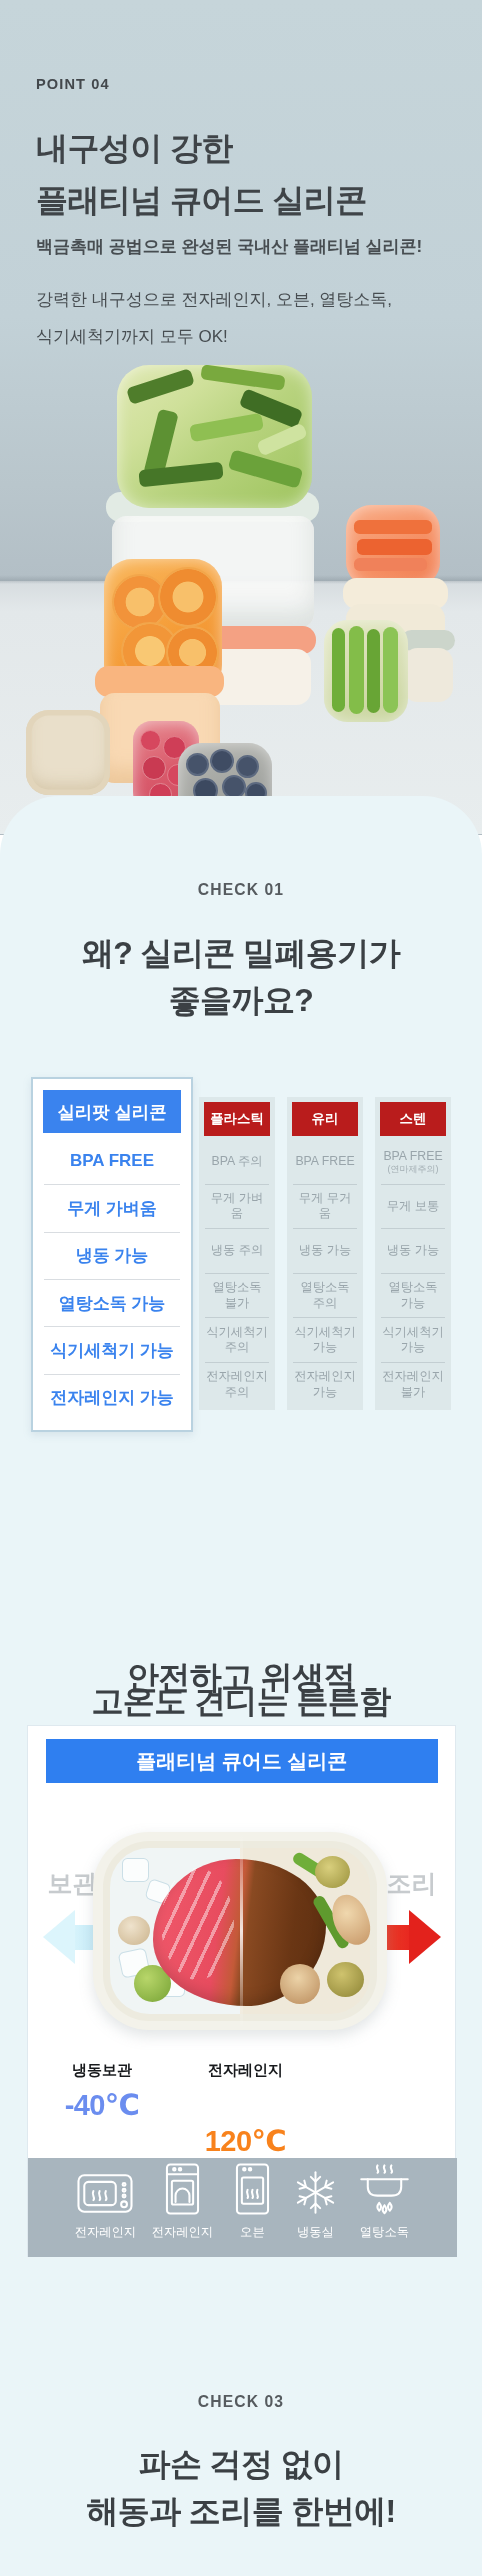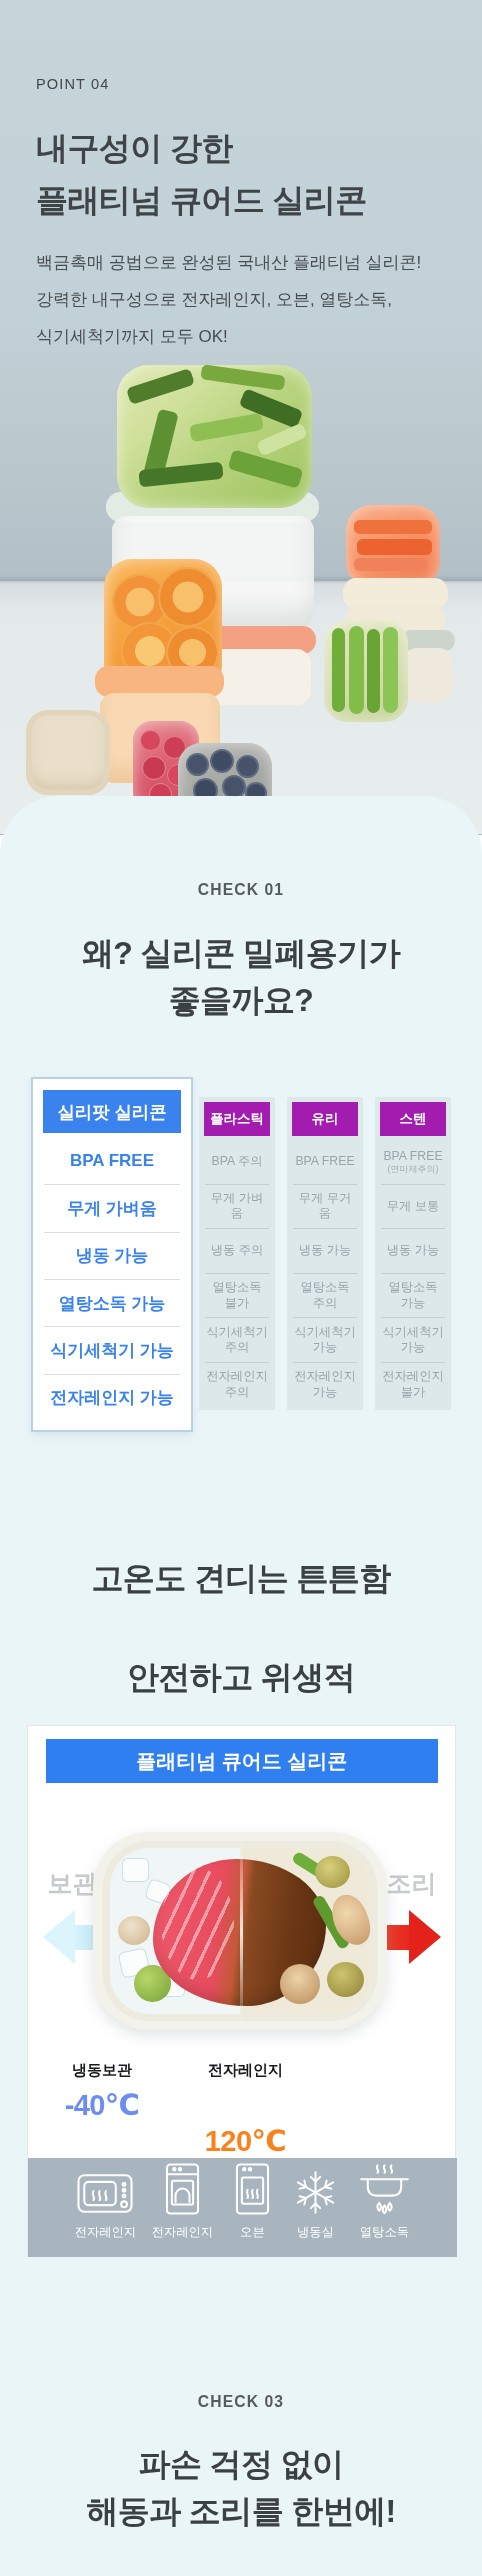--- a/index.html
+++ b/index.html
@@ -2,27 +2,27 @@
 <html style="font-size:9px"><head>
 <meta charset="utf-8">
 <style>
   html,body{margin:0;padding:0;background:#fff;}
   .page{position:relative;width:482px;height:2576px;margin:0 auto;overflow:hidden;
         font-family:"Liberation Sans","DejaVu Sans",sans-serif;background:#fff;}
 
   
   .hero{position:absolute;left:0;top:0;width:482px;height:835px;
         background:linear-gradient(180deg,#c6d5da 0%,#c2d1d7 38%,#b9c6cc 58%,#b3bfc6 69%,#b0bcc3 70%);}
-  .hero-eyebrow{position:absolute;left:36px;top:76px;font-size:14.6px;font-weight:normal;
+  .hero-eyebrow{position:absolute;left:36px;top:76px;font-size:14.6px;font-weight:bold;
         letter-spacing:1.1px;color:#43484c;}
   .hero-title{position:absolute;left:36px;width:414px;font-size:32px;line-height:1;
         font-weight:800;color:#3f4448;letter-spacing:-0.6px;}
   .hero-title.l1{top:132px;} .hero-title.l2{top:184px;}
   .hero-desc{position:absolute;left:36px;width:414px;font-size:17px;color:#474d51;line-height:1;}
-  .hero-desc.d1{top:254px;} .hero-desc.d2{top:291px;} .hero-desc.d3{top:328px;}
+  .hero-desc.d1{top:238px;font-weight:bold;} .hero-desc.d2{top:291px;} .hero-desc.d3{top:328px;}
 
   
   .photo{position:absolute;left:0;top:358px;width:482px;height:476px;}
   .photo .floor{position:absolute;left:0;top:223px;width:100%;height:253px;
         background:linear-gradient(180deg,#d6dcdf 0%,#e3e8ea 12%,#e8edee 100%);}
   .photo .horizon{position:absolute;left:0;top:217px;width:100%;height:9px;
         background:linear-gradient(180deg,rgba(130,142,150,0),rgba(130,142,150,.35) 60%,rgba(130,142,150,0));}
   .ct{position:absolute;border-radius:14.6px;}
   .lid{position:absolute;border-radius:13.4px;}
   .blockf{position:absolute;overflow:hidden;box-shadow:inset 0 0 15.7px rgba(255,255,255,.55);}
@@ -40,21 +40,21 @@
   .hl-card{position:absolute;left:31px;top:1077px;width:162px;height:355px;background:#fff;
         border:2.2px solid #b9d2e0;box-sizing:border-box;box-shadow:0 3.4px 7.8px rgba(120,150,170,.18);}
   .hl-badge{position:absolute;left:10px;right:10px;top:11.2px;height:43px;background:#3a83ee;
         display:flex;align-items:center;justify-content:center;color:#fff;font-size:17.4px;font-weight:800;}
   .hl-rows{position:absolute;left:11.2px;right:11.2px;top:59px;bottom:9px;display:flex;flex-direction:column;}
   .hl-row{flex:1;display:flex;align-items:center;justify-content:center;border-top:0.6px solid #d9dde1;
         font-size:17px;font-weight:800;color:#3a83ee;}
   .hl-row:first-child{border-top:none;}
   .g-col{position:absolute;top:1097px;width:76px;height:313px;background:#dde8ea;}
   .g-col.c1{left:199px;} .g-col.c2{left:287px;} .g-col.c3{left:375px;}
-  .g-badge{position:absolute;left:5px;right:5px;top:5px;height:34px;background:#a21caf;
+  .g-badge{position:absolute;left:5px;right:5px;top:5px;height:34px;background:#b91c1c;
         display:flex;align-items:center;justify-content:center;color:#fff;font-size:13.4px;font-weight:bold;}
   .g-rows{position:absolute;left:6.2px;right:6.2px;top:43px;bottom:3.4px;display:flex;flex-direction:column;}
   .g-row{flex:1;display:flex;flex-direction:column;align-items:center;justify-content:center;
         border-top:0.6px solid #c3ced2;font-size:12.3px;color:#99a5ab;text-align:center;
         white-space:pre-line;line-height:1.25;}
   .g-row:first-child{border-top:none;}
   .g-sub{font-size:9px;color:#a3aeb3;}
 
   
   .card2{position:absolute;left:27.4px;top:1725px;width:429px;height:532px;background:#fff;
@@ -236,21 +236,21 @@
       <div class="g-row"><span>냉동 가능</span></div>
       <div class="g-row"><span>열탕소독
 가능</span></div>
       <div class="g-row"><span>식기세척기
 가능</span></div>
       <div class="g-row"><span>전자레인지
 불가</span></div>
     </div>
   </div>
 
-  <div class="sec-title" style="top:1557px;">고온도 견디는 튼튼함</div>
+  <div class="sec-title" style="top:1680px;">고온도 견디는 튼튼함</div>
   <div class="sec-title" style="top:1656px;">안전하고 위생적</div>
 
   <div class="card2">
     <div class="banner">플래티넘 큐어드 실리콘</div>
 
     <div class="side-label left">보관</div>
     <div class="side-label right">조리</div>
 
     <div class="arrow arrow-l">
       <div class="shaft"></div>

